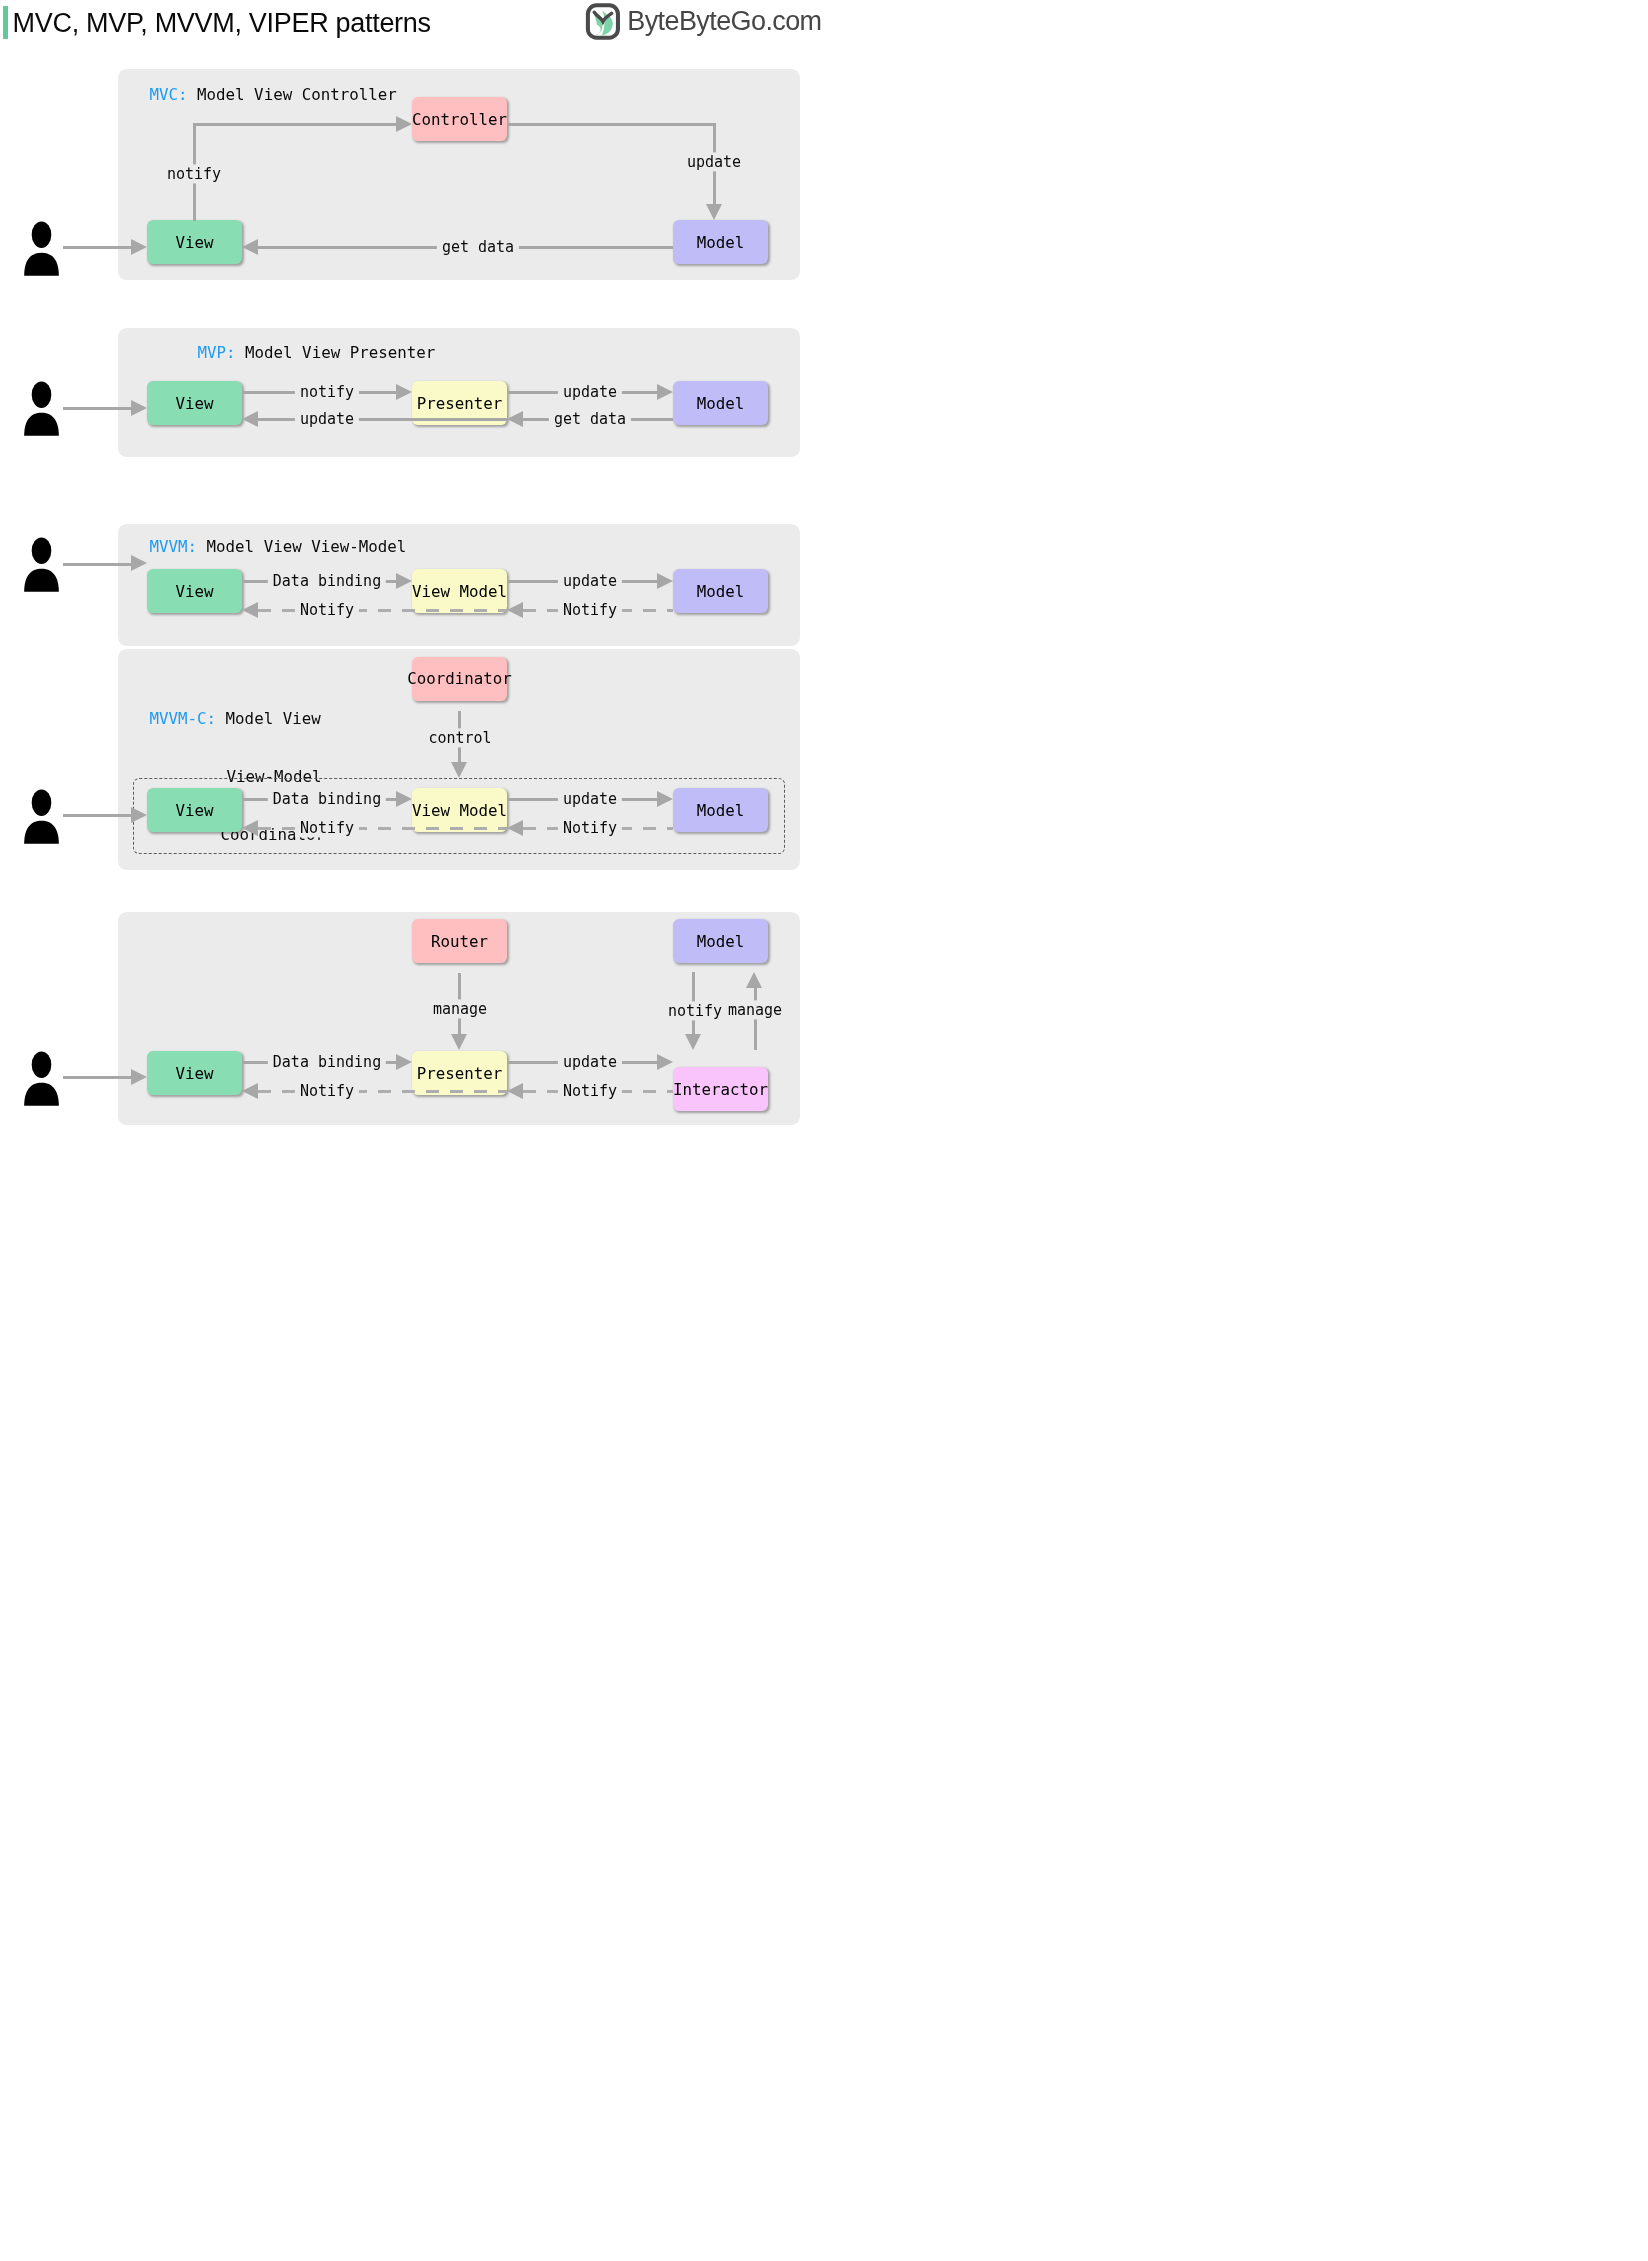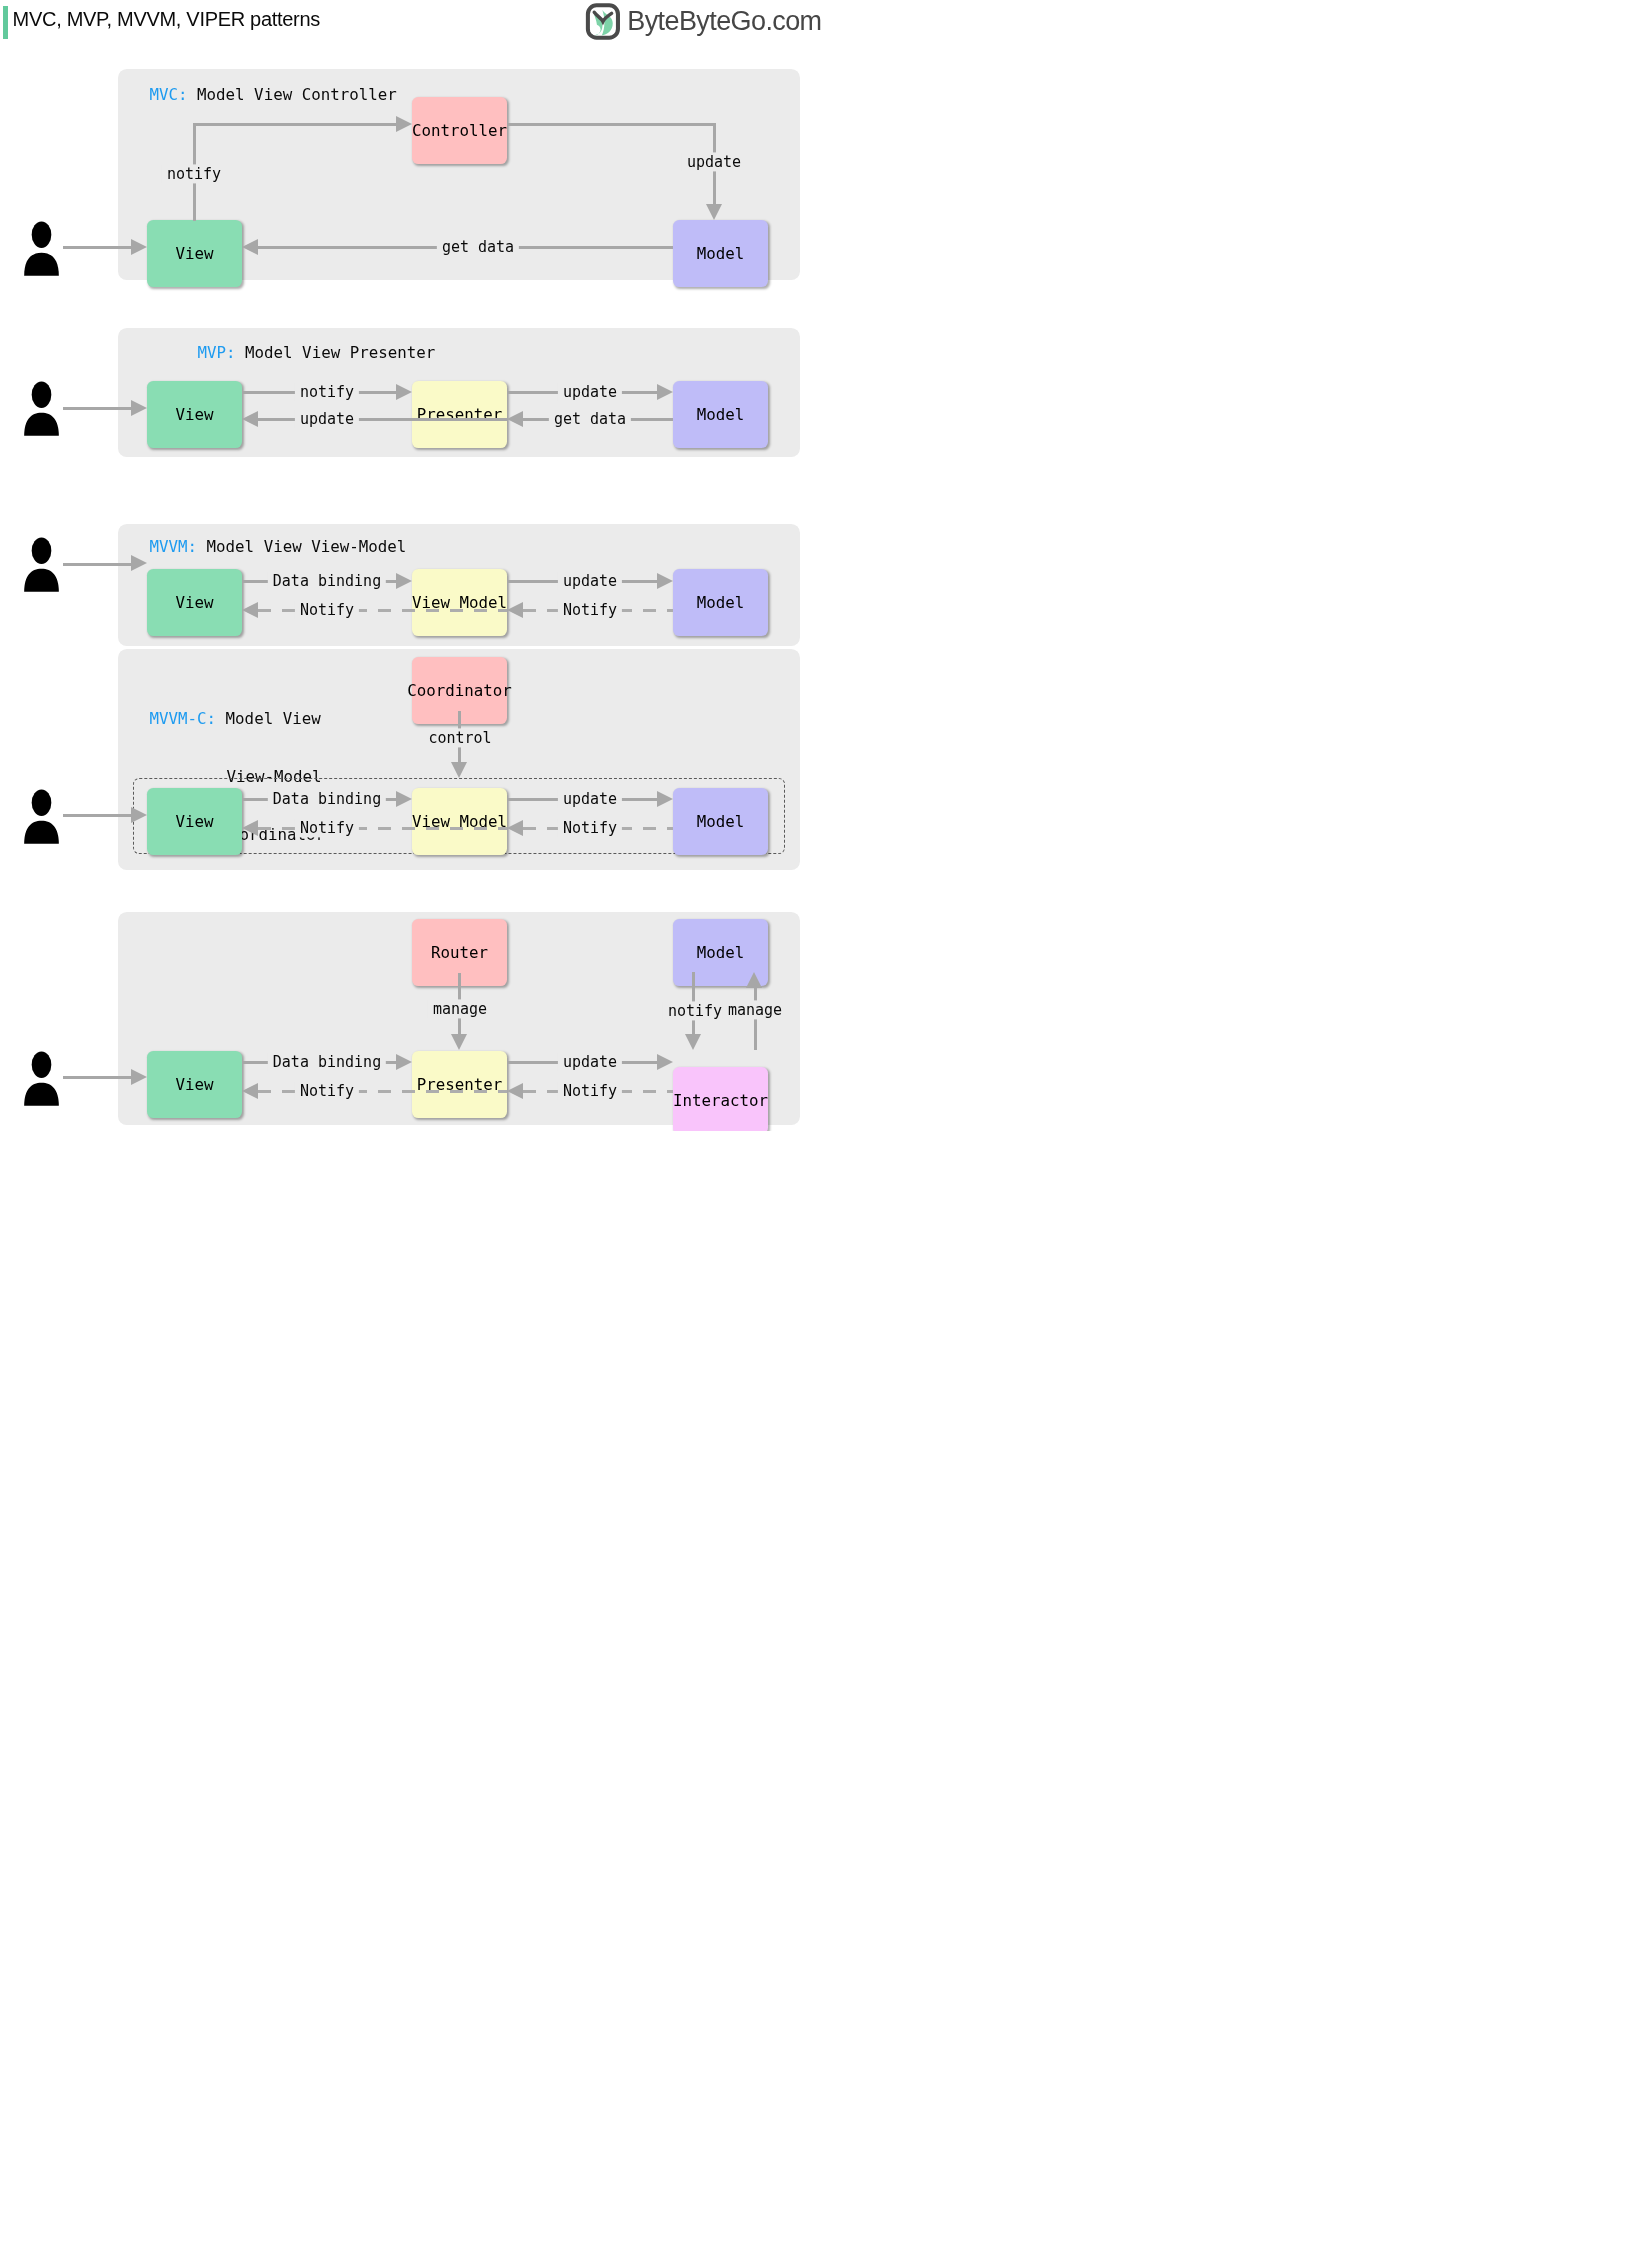--- a/index.html
+++ b/index.html
@@ -9,33 +9,33 @@
     --keyword-blue:#1E9BF0; --accent-green:#62C99C; --logo-gray:#464646;
   }
   *{margin:0;padding:0;box-sizing:border-box;}
   html,body{background:#fff;}
   body{font-family:"DejaVu Sans Mono",monospace;}
   #page{position:relative;width:824px;height:1131px;background:#fff;overflow:hidden;}
 
   
   .accent-bar{position:absolute;left:3.2px;top:5.7px;width:4.4px;height:33px;background:var(--accent-green);}
   .page-title{position:absolute;left:12.6px;top:7.6px;font-family:"Liberation Sans",sans-serif;
-    font-size:20px;font-weight:500;letter-spacing:-0.3px;color:#0a0a0a;}
+    font-size:27px;font-weight:500;letter-spacing:-0.3px;color:#0a0a0a;}
   .logo{position:absolute;right:2.5px;top:3.2px;display:flex;align-items:center;gap:5px;}
   .logo-text{font-family:"Liberation Sans",sans-serif;font-weight:normal;font-size:27px;
     color:var(--logo-gray);letter-spacing:-0.6px;}
 
   
   .panel{position:absolute;left:118px;width:682px;background:var(--panel);border-radius:8.8px;}
   .sec-title{position:absolute;font-size:15.8px;line-height:19px;color:#0a0a0a;white-space:pre;}
   .kw{color:var(--keyword-blue);}
   .multi3 .ln{line-height:20px;}
 
   
-  .nbox{position:absolute;width:95px;height:67px;border-radius:6.3px;display:flex;
+  .nbox{position:absolute;width:95px;height:44px;border-radius:6.3px;display:flex;
     align-items:center;justify-content:center;font-size:15.8px;color:#000;
     box-shadow:1.3px 1.9px 2.5px rgba(0,0,0,.32);white-space:nowrap;}
   .c-green{background:var(--view-green);}
   .c-yellow{background:var(--logic-yellow);}
   .c-purple{background:var(--model-purple);}
   .c-pink{background:var(--coordinator-pink);}
   .c-magenta{background:var(--interactor-magenta);margin-top:16px;}
 
   
   .hline{position:absolute;height:3.2px;background:var(--arrow);}

